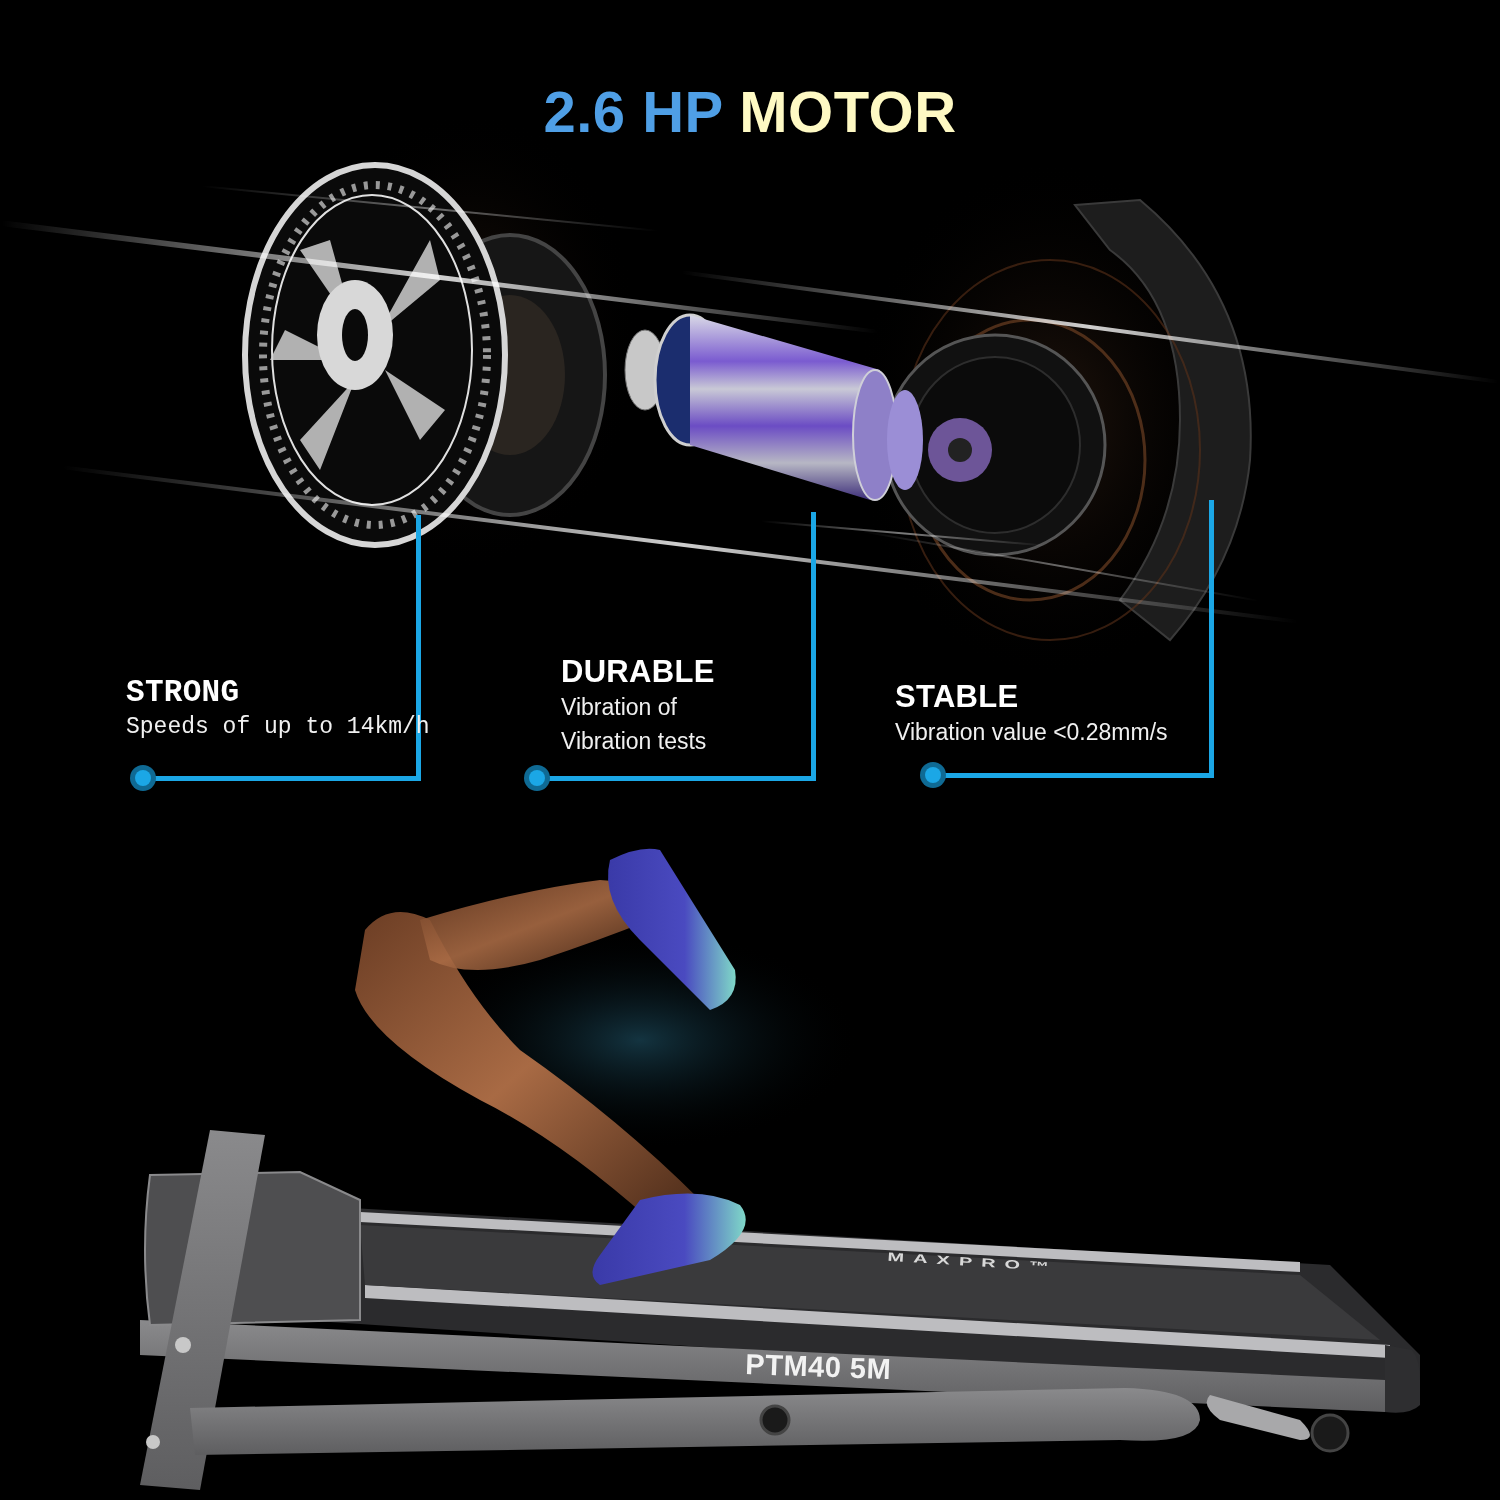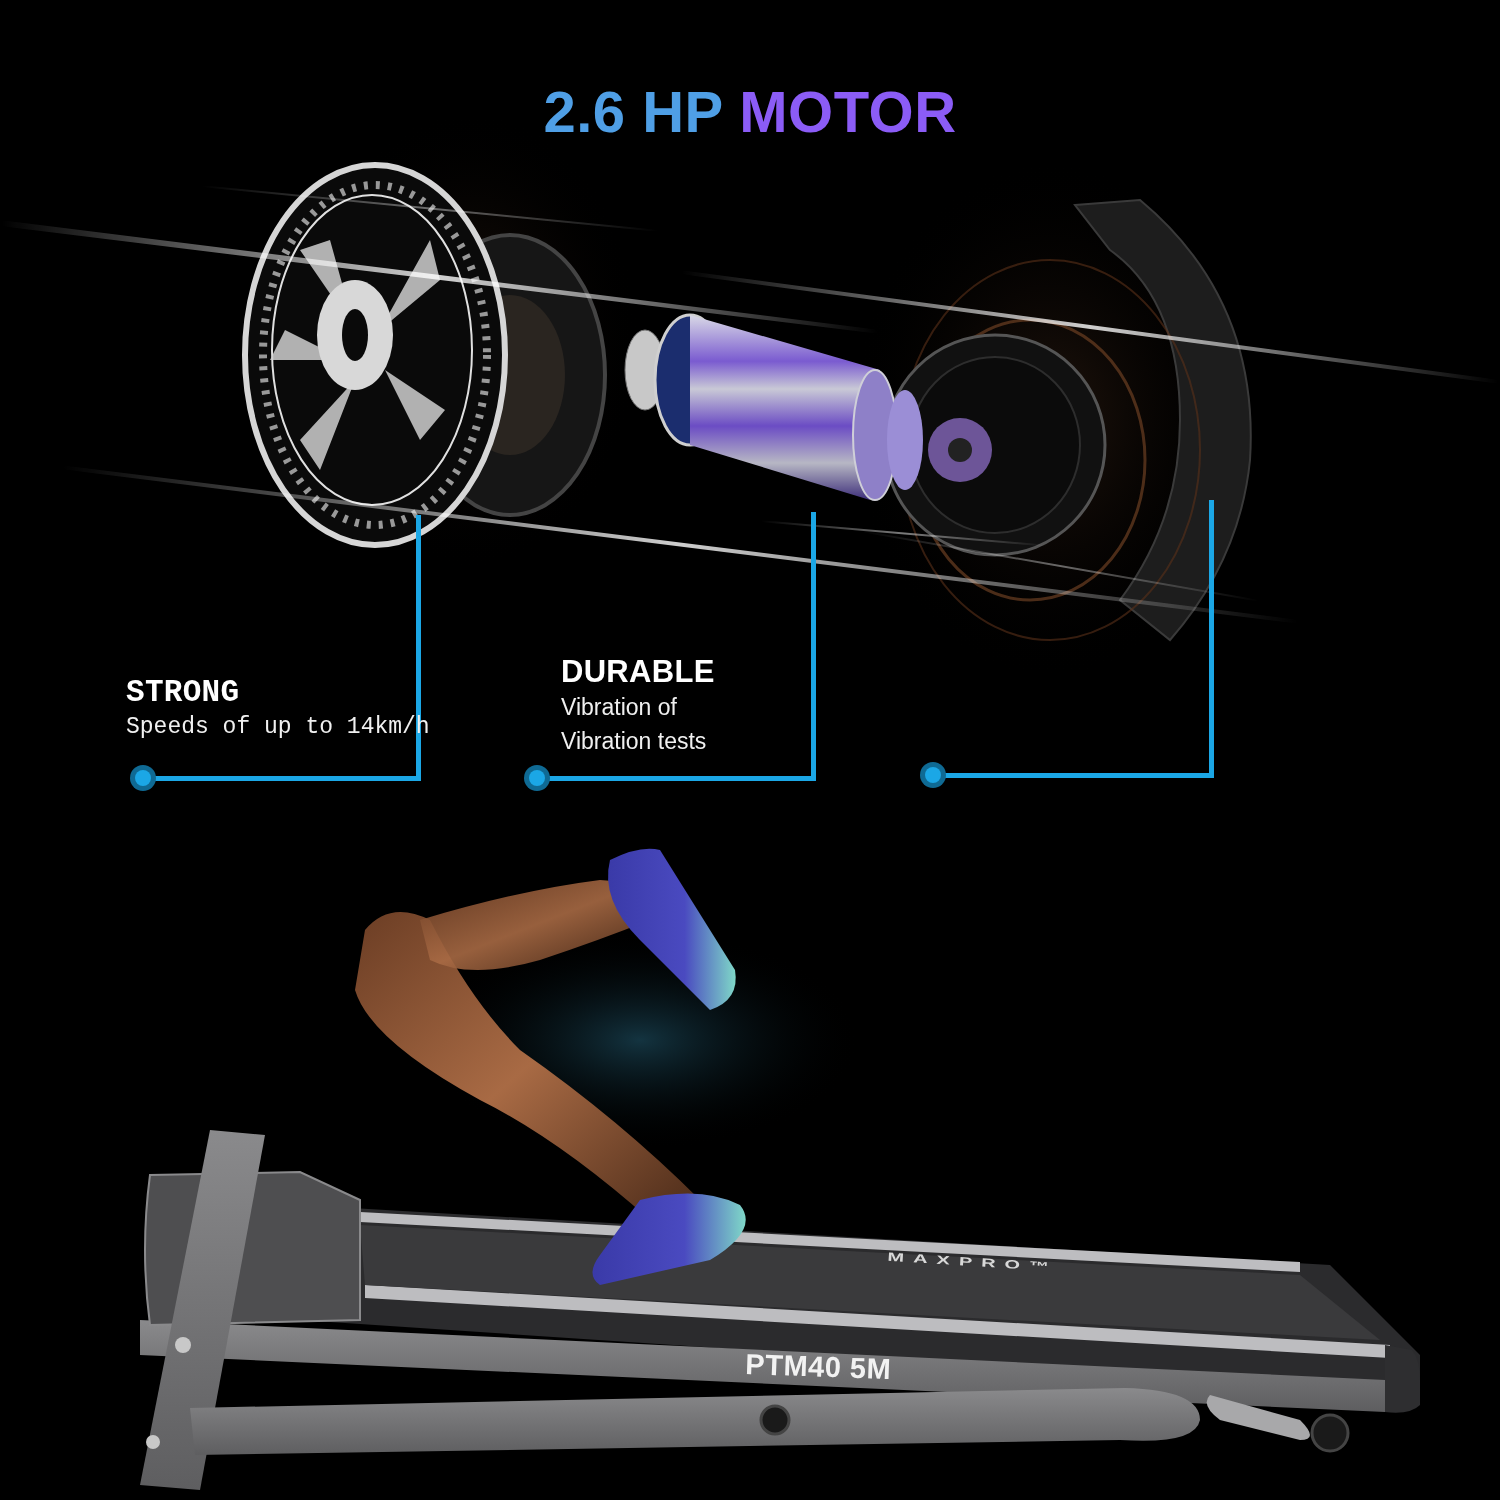--- a/index.html
+++ b/index.html
@@ -4,21 +4,21 @@
 <style>
   html, body { margin: 0; padding: 0; background: #000; }
   body { width: 1500px; height: 1500px; position: relative; overflow: hidden;
          font-family: "Liberation Sans", "DejaVu Sans", sans-serif; color: #fff; }
   .abs { position: absolute; }
 
   
   .headline { left: 0; width: 1500px; top: 78px; text-align: center;
               font-size: 58px; font-weight: bold; letter-spacing: 0.5px; }
   .headline .hl-accent { color: #4f9fe6; }
-  .headline .hl-main { color: #8b5cf6; }
+  .headline .hl-main { color: #fef9c3; }
 
   
   .callout-title { font-size: 31px; font-weight: bold; color: #fff; letter-spacing: 0.3px; }
   .callout-desc { font-size: 23px; color: #f0f0f0; line-height: 34px; }
   .cline { background: #1ba7e6; }
   .dot { width: 26px; height: 26px; border-radius: 50%; background: #0f6a94;
          display: flex; align-items: center; justify-content: center; }
   .dot > span { width: 16px; height: 16px; border-radius: 50%; background: #1ba7e6; display: block; }
 
   
@@ -125,20 +125,22 @@
   <div class="callout-desc">Vibration of</div>
   <div class="callout-desc">Vibration tests</div>
 </div>
 
 <div class="abs cline" style="left:1209px;top:500px;width:5px;height:278px;"></div>
 <div class="abs cline" style="left:933px;top:773px;width:281px;height:5px;"></div>
 <div class="abs dot" style="left:920px;top:762px;">
     <span></span>
   </div>
 <div class="abs" style="left:895px;top:679px;">
+  <div class="callout-title">STABLE</div>
+  <div class="callout-desc">Vibration value &lt;0.28mm/s</div>
 </div>
 
 <svg class="abs" style="left:0;top:820px" width="1500" height="680" viewBox="0 820 1500 680">
   <defs>
     <linearGradient id="frame" x1="0" y1="0" x2="0" y2="1">
       <stop offset="0" stop-color="#8a8a8c"></stop>
       <stop offset="1" stop-color="#5e5e60"></stop>
     </linearGradient>
     <linearGradient id="skin" x1="0" y1="0" x2="1" y2="1">
       <stop offset="0" stop-color="#6b3d24"></stop>

